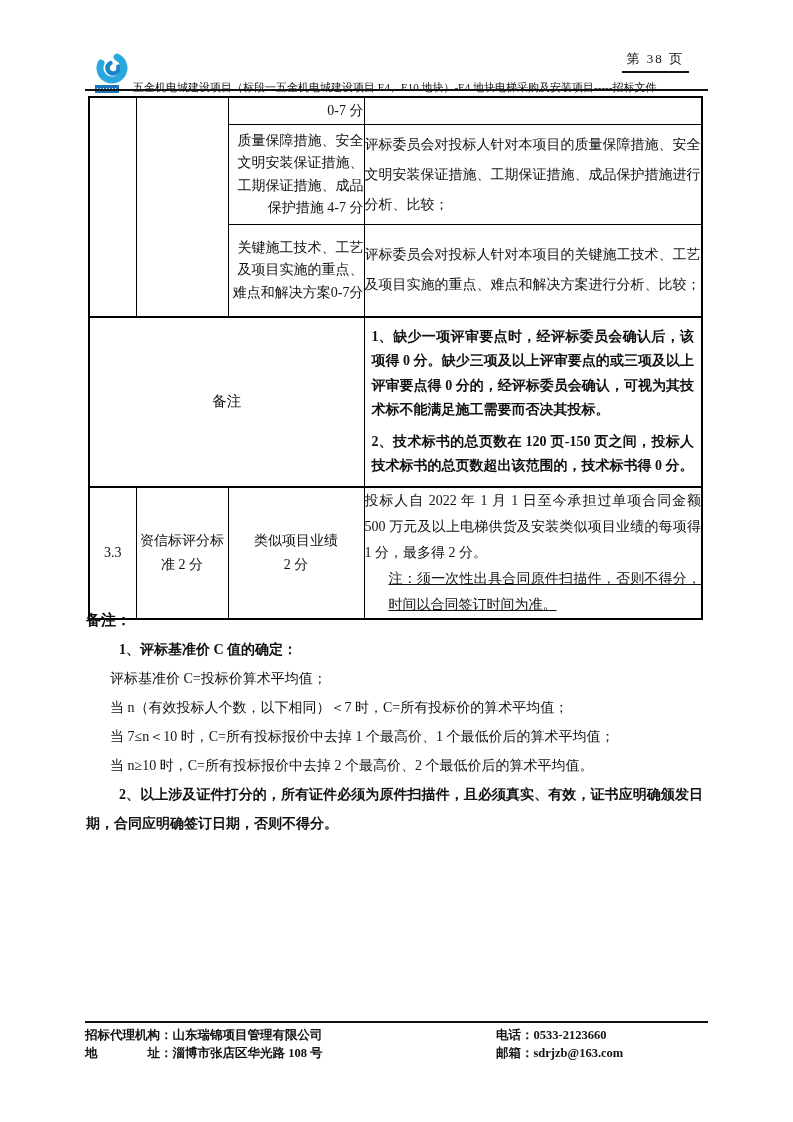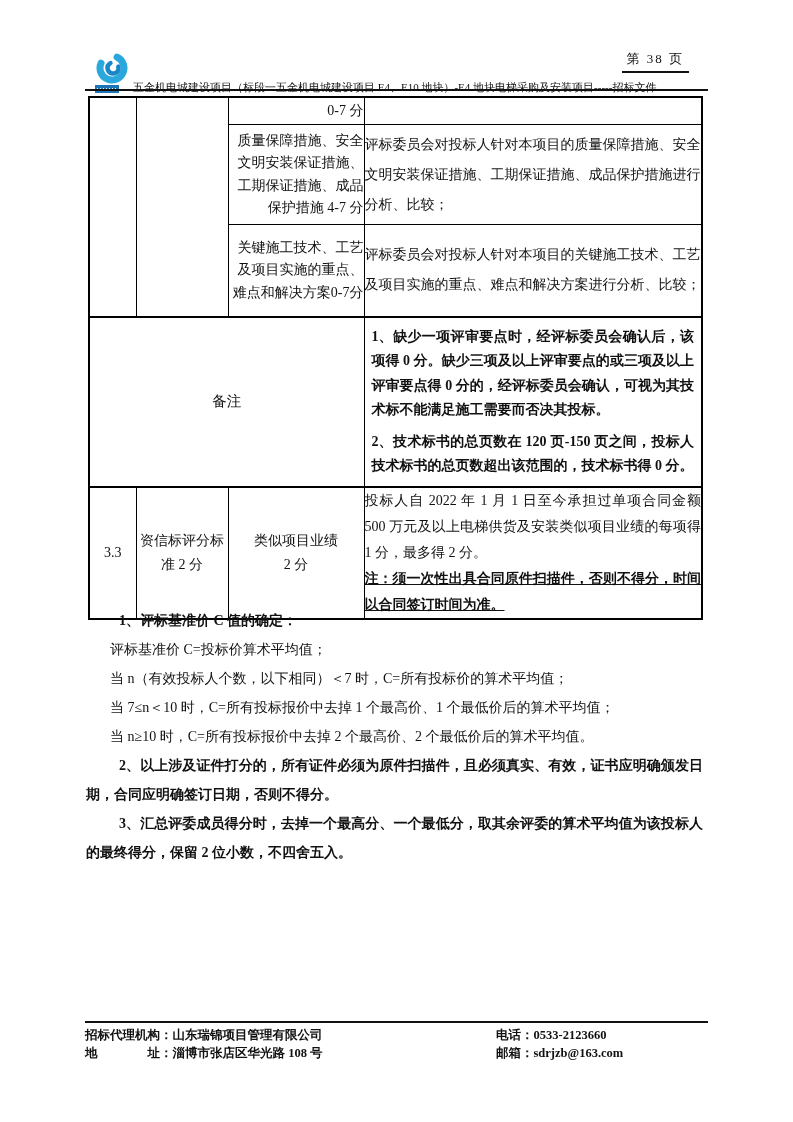--- a/index.html
+++ b/index.html
@@ -54,21 +54,21 @@
   td.c4 { text-align:left; padding:2px 8px; line-height:30px; }
 
   td.remark-label { text-align:center; font-size:14.5px; }
   td.remark-notes { padding:4px 6px; }
   td.remark-notes p { margin:7px; font-weight:bold; line-height:24.5px; text-align:justify; }
 
   td.credit-no { text-align:center; }
   td.credit-cat, td.credit-crit { text-align:center; white-space:pre-line; line-height:24px; }
   td.credit-comment { padding:2px 8px; vertical-align:middle;margin-top:36px; }
   td.credit-comment p { margin:0; line-height:26px; text-align:justify; }
-  td.credit-comment p.note { font-weight:bold; text-decoration:underline; }
+  td.credit-comment p.note { font-weight:normal; text-decoration:underline;padding-left:24px; }
 
   
   .notes { position:absolute; left:86px; top:606px; width:617px; font-size:14px; }
   .notes-heading { margin:0 0 9px 33px; font-size:15px; font-weight:bold; }
   .notes p { margin:0; line-height:29px; text-align:justify; }
   .indent-item { text-indent:33px;font-weight:bold; }
   .indent-sub  { text-indent:24px; }
 
   
   .footer {
@@ -135,27 +135,27 @@
 2 分</td>
       <td class="credit-comment">
         <p>投标人自 2022 年 1 月 1 日至今承担过单项合同金额 500 万元及以上电梯供货及安装类似项目业绩的每项得 1 分，最多得 2 分。</p>
         <p class="note">注：须一次性出具合同原件扫描件，否则不得分，时间以合同签订时间为准。</p>
       </td>
     </tr>
   </tbody>
     </table>
 
   <div class="notes">
+    <p class="notes-heading">备注：</p>
     <p class="indent-item">1、评标基准价 C 值的确定：</p>
     <p class="indent-sub">评标基准价 C=投标价算术平均值；</p>
     <p class="indent-sub">当 n（有效投标人个数，以下相同）＜7 时，C=所有投标价的算术平均值；</p>
     <p class="indent-sub">当 7≤n＜10 时，C=所有投标报价中去掉 1 个最高价、1 个最低价后的算术平均值；</p>
     <p class="indent-sub">当 n≥10 时，C=所有投标报价中去掉 2 个最高价、2 个最低价后的算术平均值。</p>
     <p class="indent-item">2、以上涉及证件打分的，所有证件必须为原件扫描件，且必须真实、有效，证书应明确颁发日期，合同应明确签订日期，否则不得分。</p>
-    <p class="indent-item">3、汇总评委成员得分时，去掉一个最高分、一个最低分，取其余评委的算术平均值为该投标人的最终得分，保留 2 位小数，不四舍五入。</p>
   </div>
 
   <div class="footer">
     <div class="footer-grid">
       <span>招标代理机构：山东瑞锦项目管理有限公司</span>
       <span>电话：0533-2123660</span>
       <span>地　　　　址：淄博市张店区华光路 108 号</span>
       <span>邮箱：sdrjzb@163.com</span>
     </div>
   </div>

